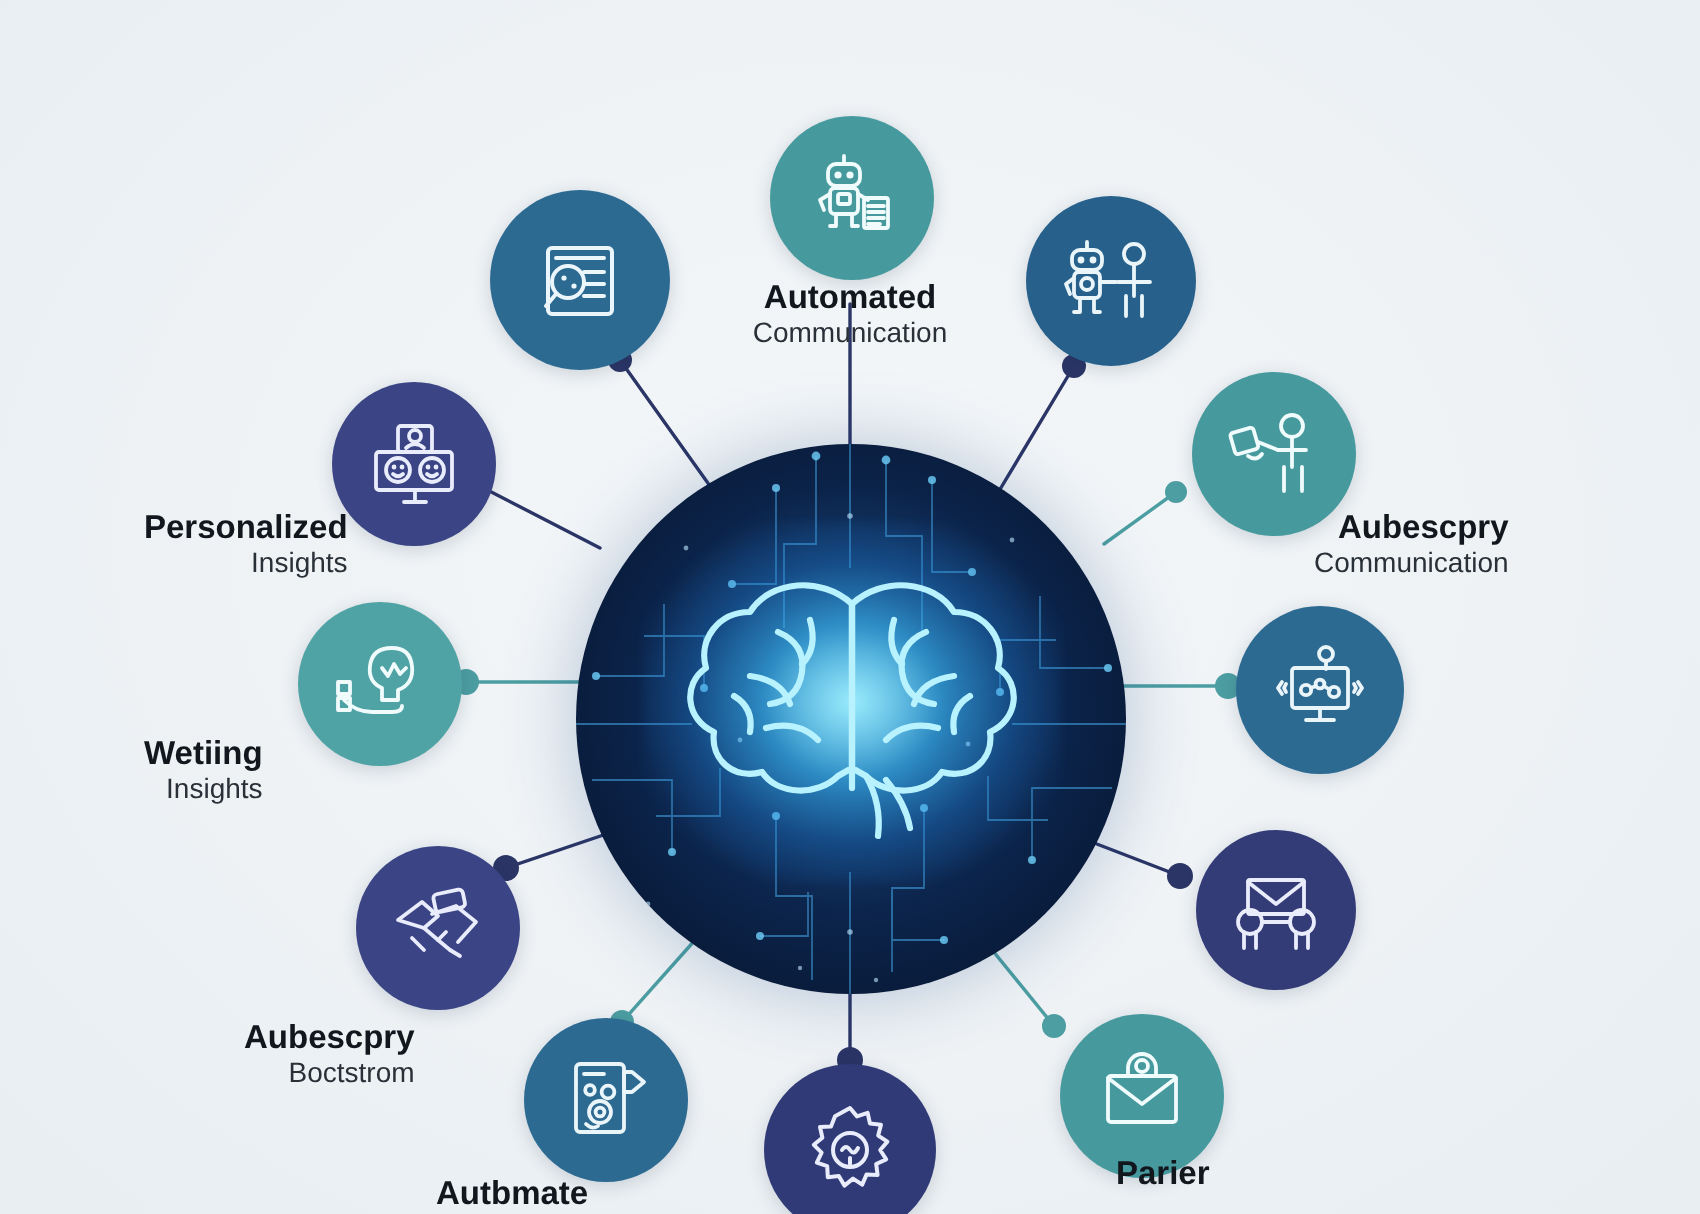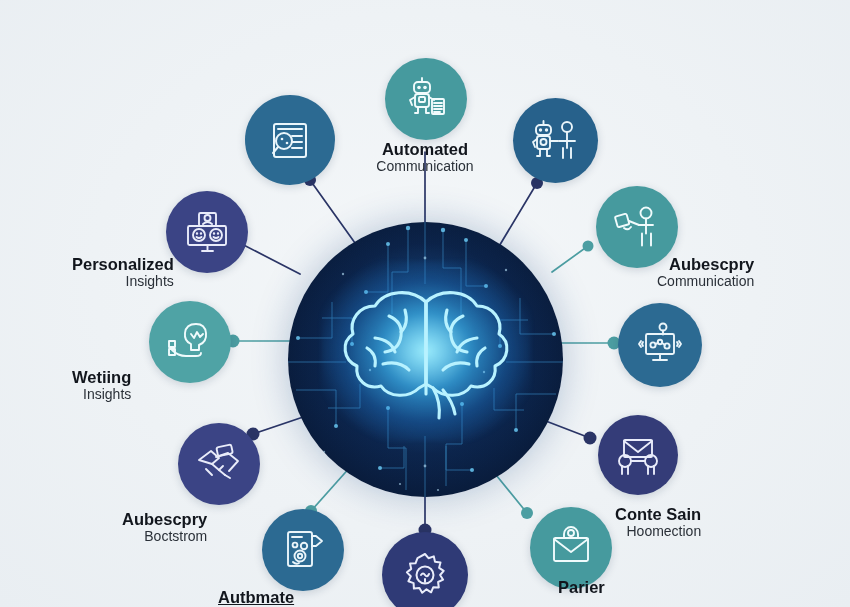--- a/index.html
+++ b/index.html
@@ -383,26 +383,22 @@
     <span class="l1">Wetiing</span>
     <span class="l2">Insights</span>
   </div>
 
 
   <div class="label l" style="left:122px; top:510px;">
     <span class="l1">Aubescpry</span>
     <span class="l2" style="margin-left:14px;">Boctstrom</span>
   </div>
 
-  <div class="label l" style="left:615px; top:505px;">
-    <span class="l1">Conte Sain</span>
-    <span class="l2">Hoomection</span>
-  </div>
-
-  <div class="label l" style="left:218px; top:588px;text-decoration:underline;">
+
+  <div class="label l" style="left:218px; top:588px;">
     <span class="l1">Autbmate</span>
   </div>
 
   <div class="label l" style="left:558px; top:578px;">
     <span class="l1">Parier</span>
     <span class="l2" style="color:#2a3038;">&nbsp;</span>
   </div>
 
 </div>
 

